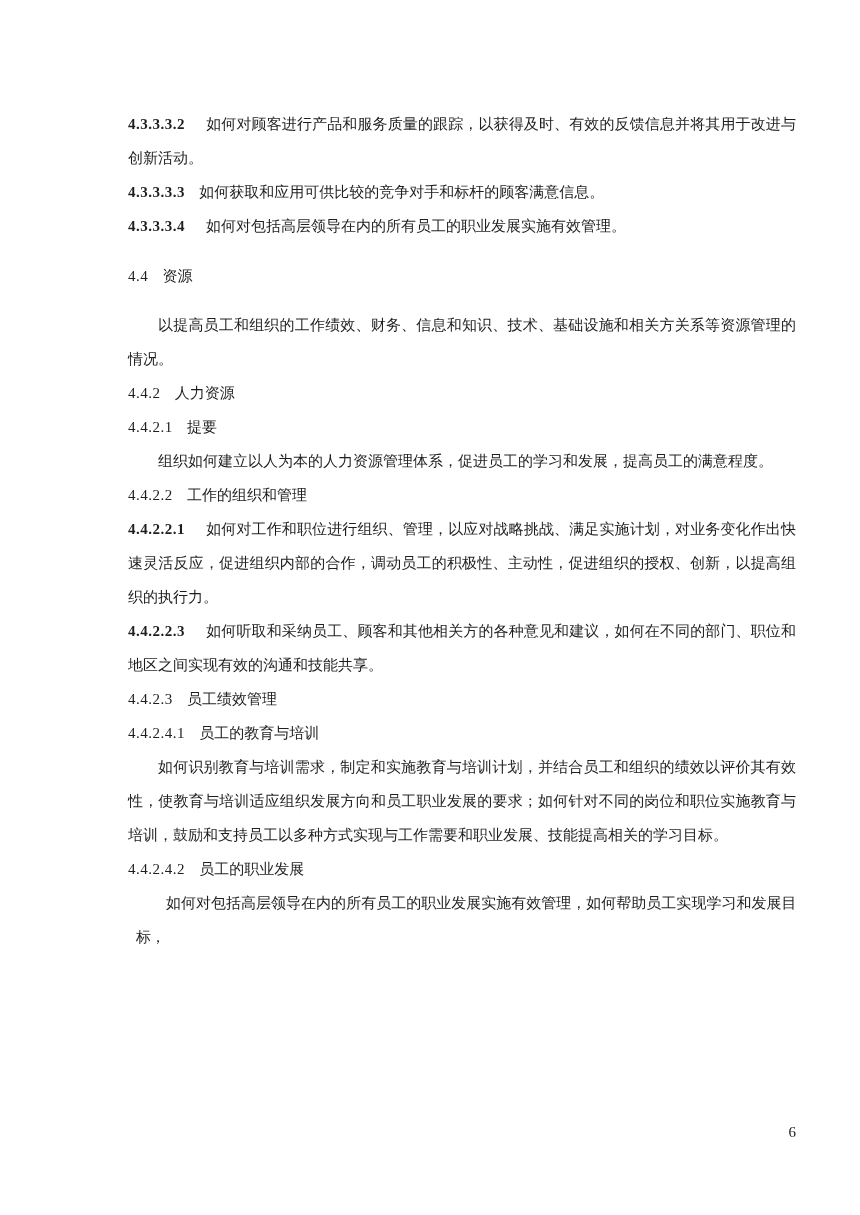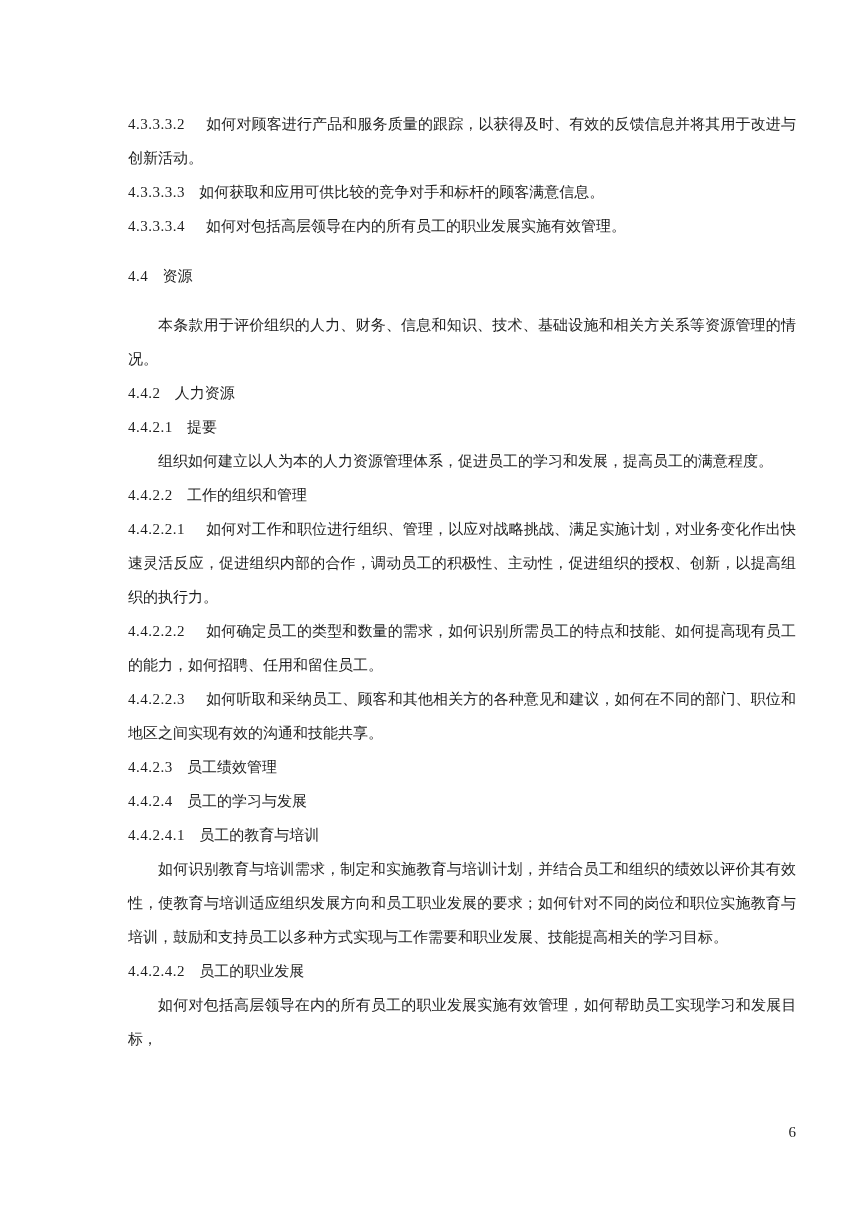--- a/index.html
+++ b/index.html
@@ -22,21 +22,21 @@
     padding: 107px 64px 0 128px;
     position: relative;
   }
   .page p {
     margin: 0;
     font-size: 15px;
     line-height: 34px;
     text-align: justify;
   }
   .clause .num {
-    font-weight: normal;
+    font-weight: bold;
     letter-spacing: 0.5px;
     margin-right: 1.4em;
     white-space: nowrap;
   }
   .clause .num.narrow {
     margin-right: 0.95em;
   }
   .heading {
     font-weight: normal;
   }
@@ -46,20 +46,21 @@
     white-space: nowrap;
   }
   .h-major {
     margin: 16px 0 15px 0 !important;
   }
   .para {
     text-indent: 2em;
   }
   .para.compact {
     letter-spacing: -0.45px;
+    margin-left: 8px;
   }
   .page-number {
     position: absolute;
     top: 1117px;
     right: 64px;
     font-size: 15px;
     line-height: 30px;
     text-align: right;
   }
 </style>
@@ -70,40 +71,38 @@
 
   <p class="clause"><span class="num">4.3.3.3.2</span><span class="txt">如何对顾客进行产品和服务质量的跟踪，以获得及时、有效的反馈信息并将其用于改进与创新活动。</span></p>
 
   <p class="clause"><span class="num narrow">4.3.3.3.3</span><span class="txt">如何获取和应用可供比较的竞争对手和标杆的顾客满意信息。</span></p>
 
   <p class="clause"><span class="num">4.3.3.3.4</span><span class="txt">如何对包括高层领导在内的所有员工的职业发展实施有效管理。</span></p>
 
   <p class="heading h-major"><span class="num">4.4</span><span class="ttl">资源</span></p>
 
 
-  <p class="para">本条款用于评价组织的人力、财务、信息和知识、技术、基础设施和相关方关系等资源管理的情况。</p>
+  <p class="para">以提高员工和组织的工作绩效、财务、信息和知识、技术、基础设施和相关方关系等资源管理的情况。</p>
 
   <p class="heading"><span class="num">4.4.2</span><span class="ttl">人力资源</span></p>
 
   <p class="heading"><span class="num">4.4.2.1</span><span class="ttl">提要</span></p>
 
   <p class="para">组织如何建立以人为本的人力资源管理体系，促进员工的学习和发展，提高员工的满意程度。</p>
 
   <p class="heading"><span class="num">4.4.2.2</span><span class="ttl">工作的组织和管理</span></p>
 
   <p class="clause"><span class="num">4.4.2.2.1</span><span class="txt">如何对工作和职位进行组织、管理，以应对战略挑战、满足实施计划，对业务变化作出快速灵活反应，促进组织内部的合作，调动员工的积极性、主动性，促进组织的授权、创新，以提高组织的执行力。</span></p>
 
-  <p class="clause"><span class="num">4.4.2.2.2</span><span class="txt">如何确定员工的类型和数量的需求，如何识别所需员工的特点和技能、如何提高现有员工的能力，如何招聘、任用和留住员工。</span></p>
 
   <p class="clause"><span class="num">4.4.2.2.3</span><span class="txt">如何听取和采纳员工、顾客和其他相关方的各种意见和建议，如何在不同的部门、职位和地区之间实现有效的沟通和技能共享。</span></p>
 
   <p class="heading"><span class="num">4.4.2.3</span><span class="ttl">员工绩效管理</span></p>
 
 
-  <p class="heading"><span class="num">4.4.2.4</span><span class="ttl">员工的学习与发展</span></p>
 
   <p class="heading"><span class="num">4.4.2.4.1</span><span class="ttl">员工的教育与培训</span></p>
 
   <p class="para">如何识别教育与培训需求，制定和实施教育与培训计划，并结合员工和组织的绩效以评价其有效性，使教育与培训适应组织发展方向和员工职业发展的要求；如何针对不同的岗位和职位实施教育与培训，鼓励和支持员工以多种方式实现与工作需要和职业发展、技能提高相关的学习目标。</p>
 
   <p class="heading"><span class="num">4.4.2.4.2</span><span class="ttl">员工的职业发展</span></p>
 
   <p class="para compact">如何对包括高层领导在内的所有员工的职业发展实施有效管理，如何帮助员工实现学习和发展目标，</p>
 
   <div class="page-number">6</div>

